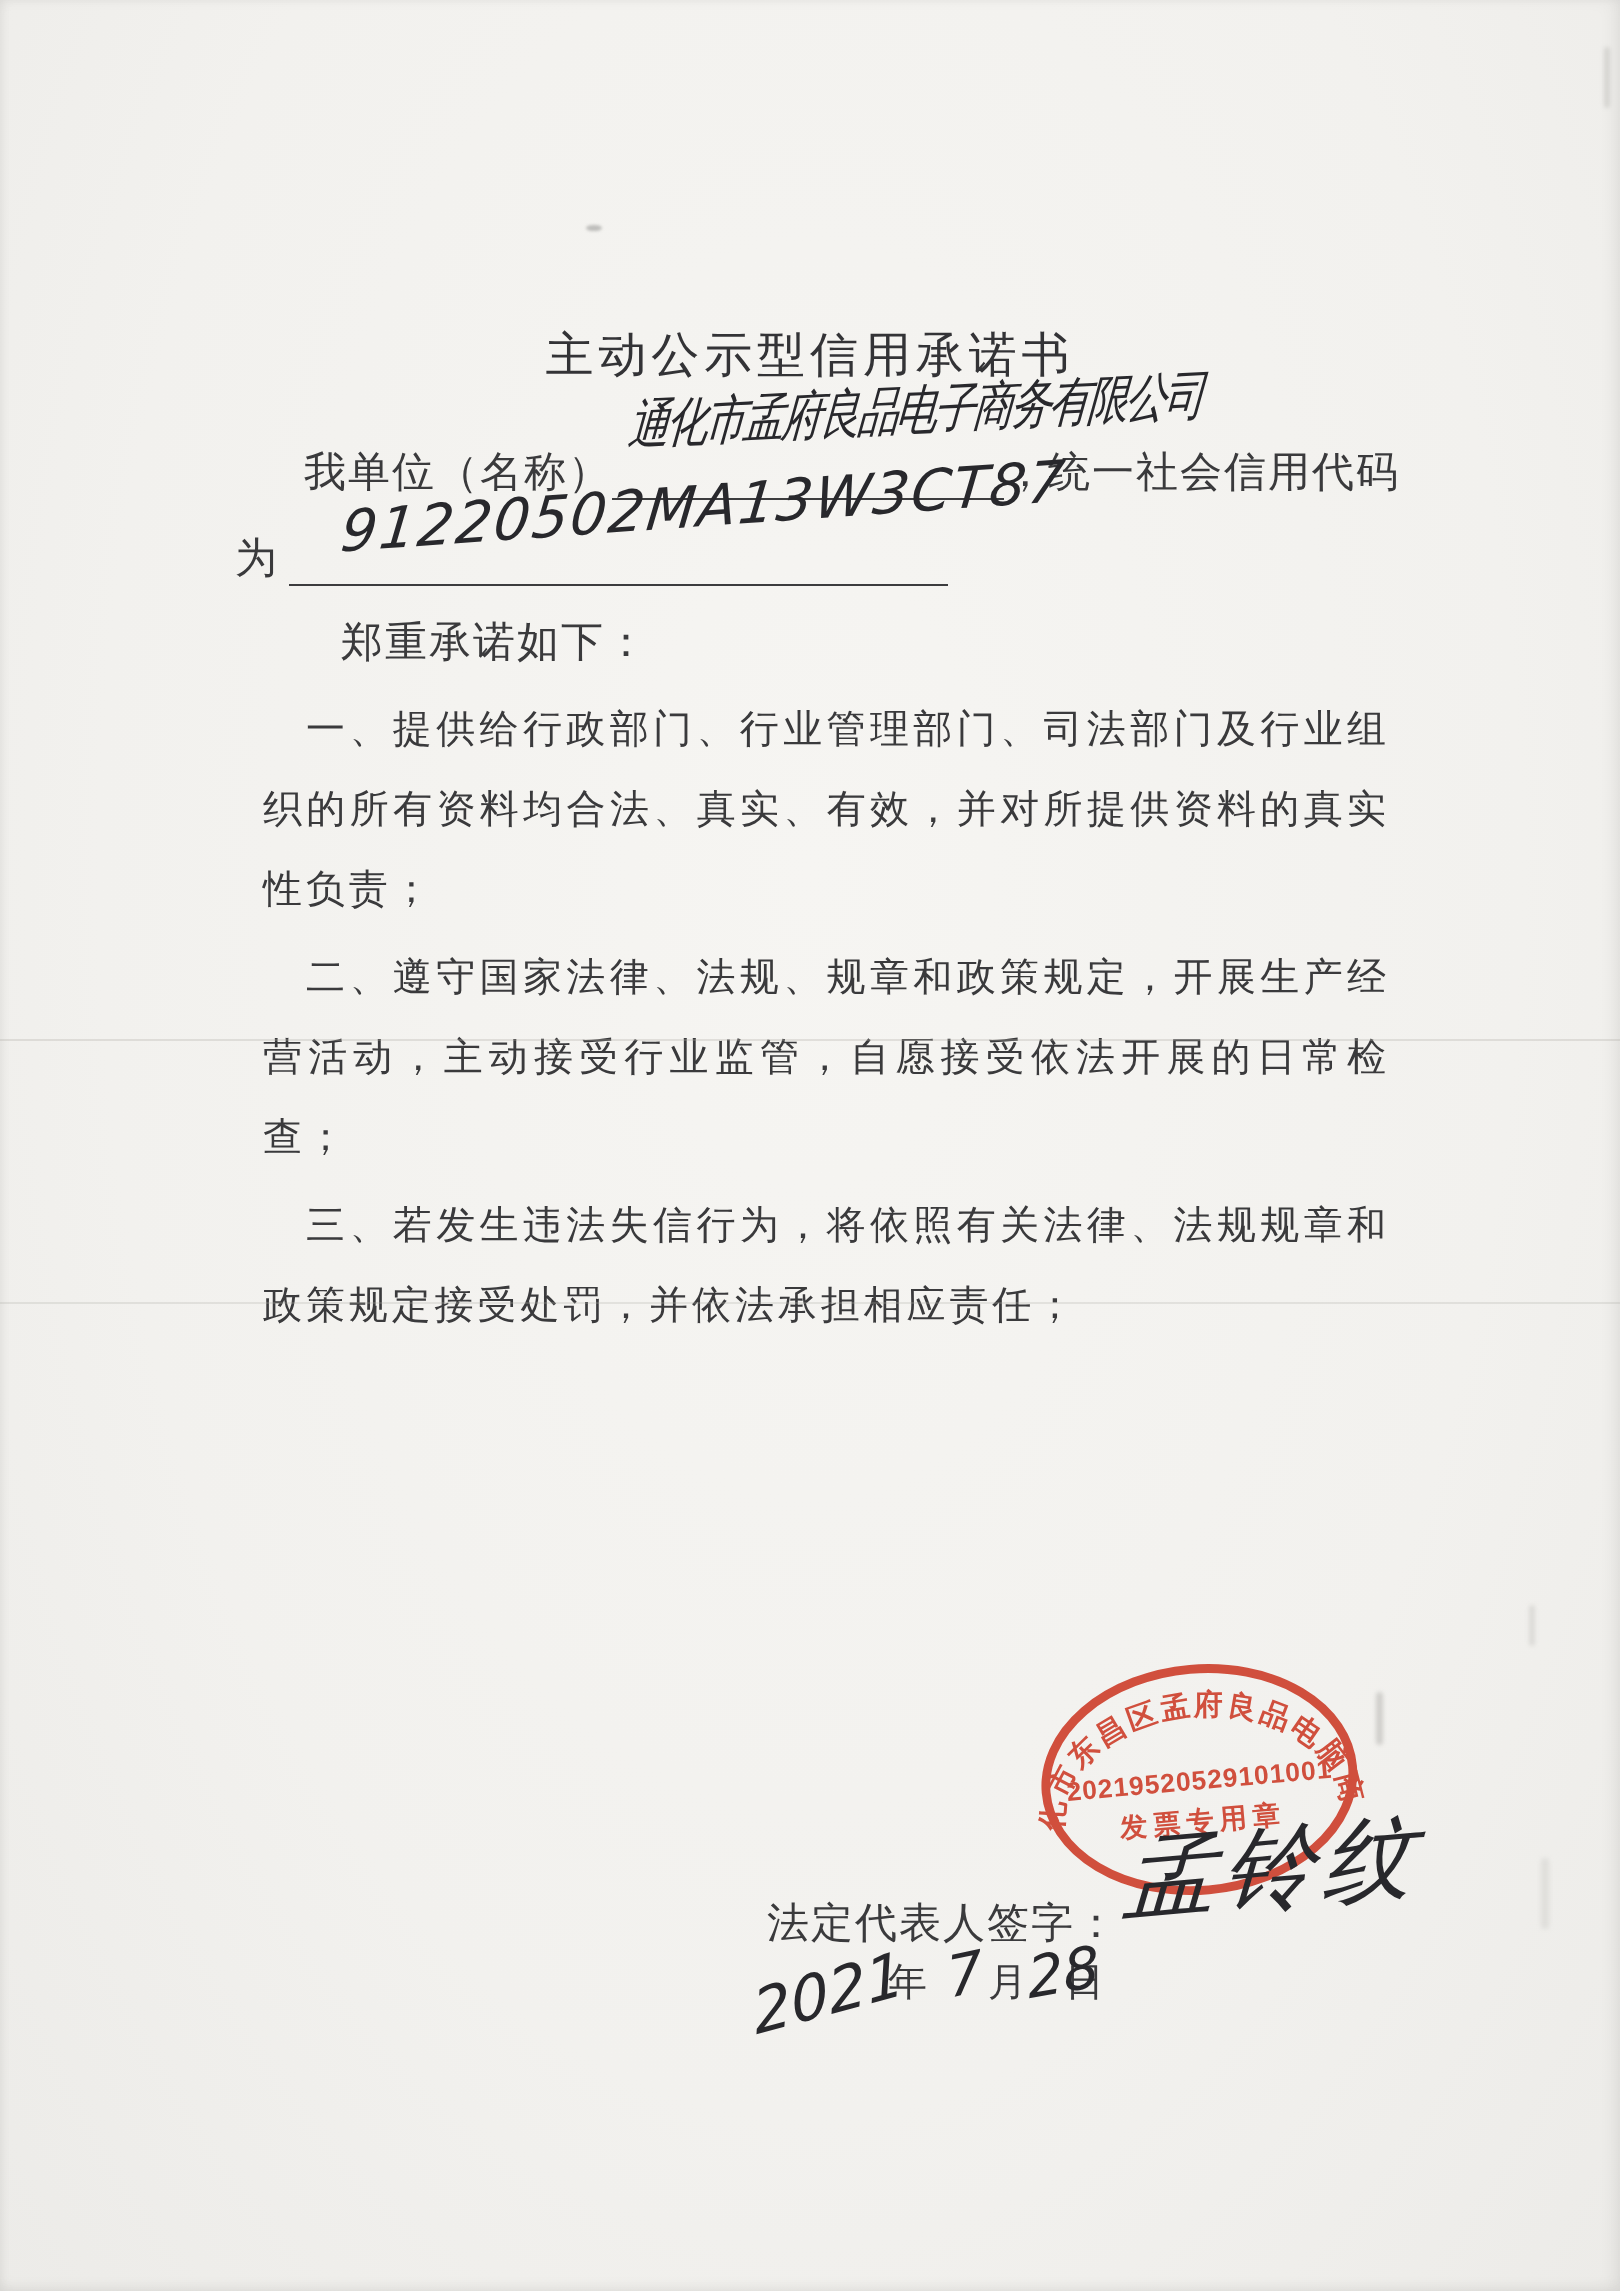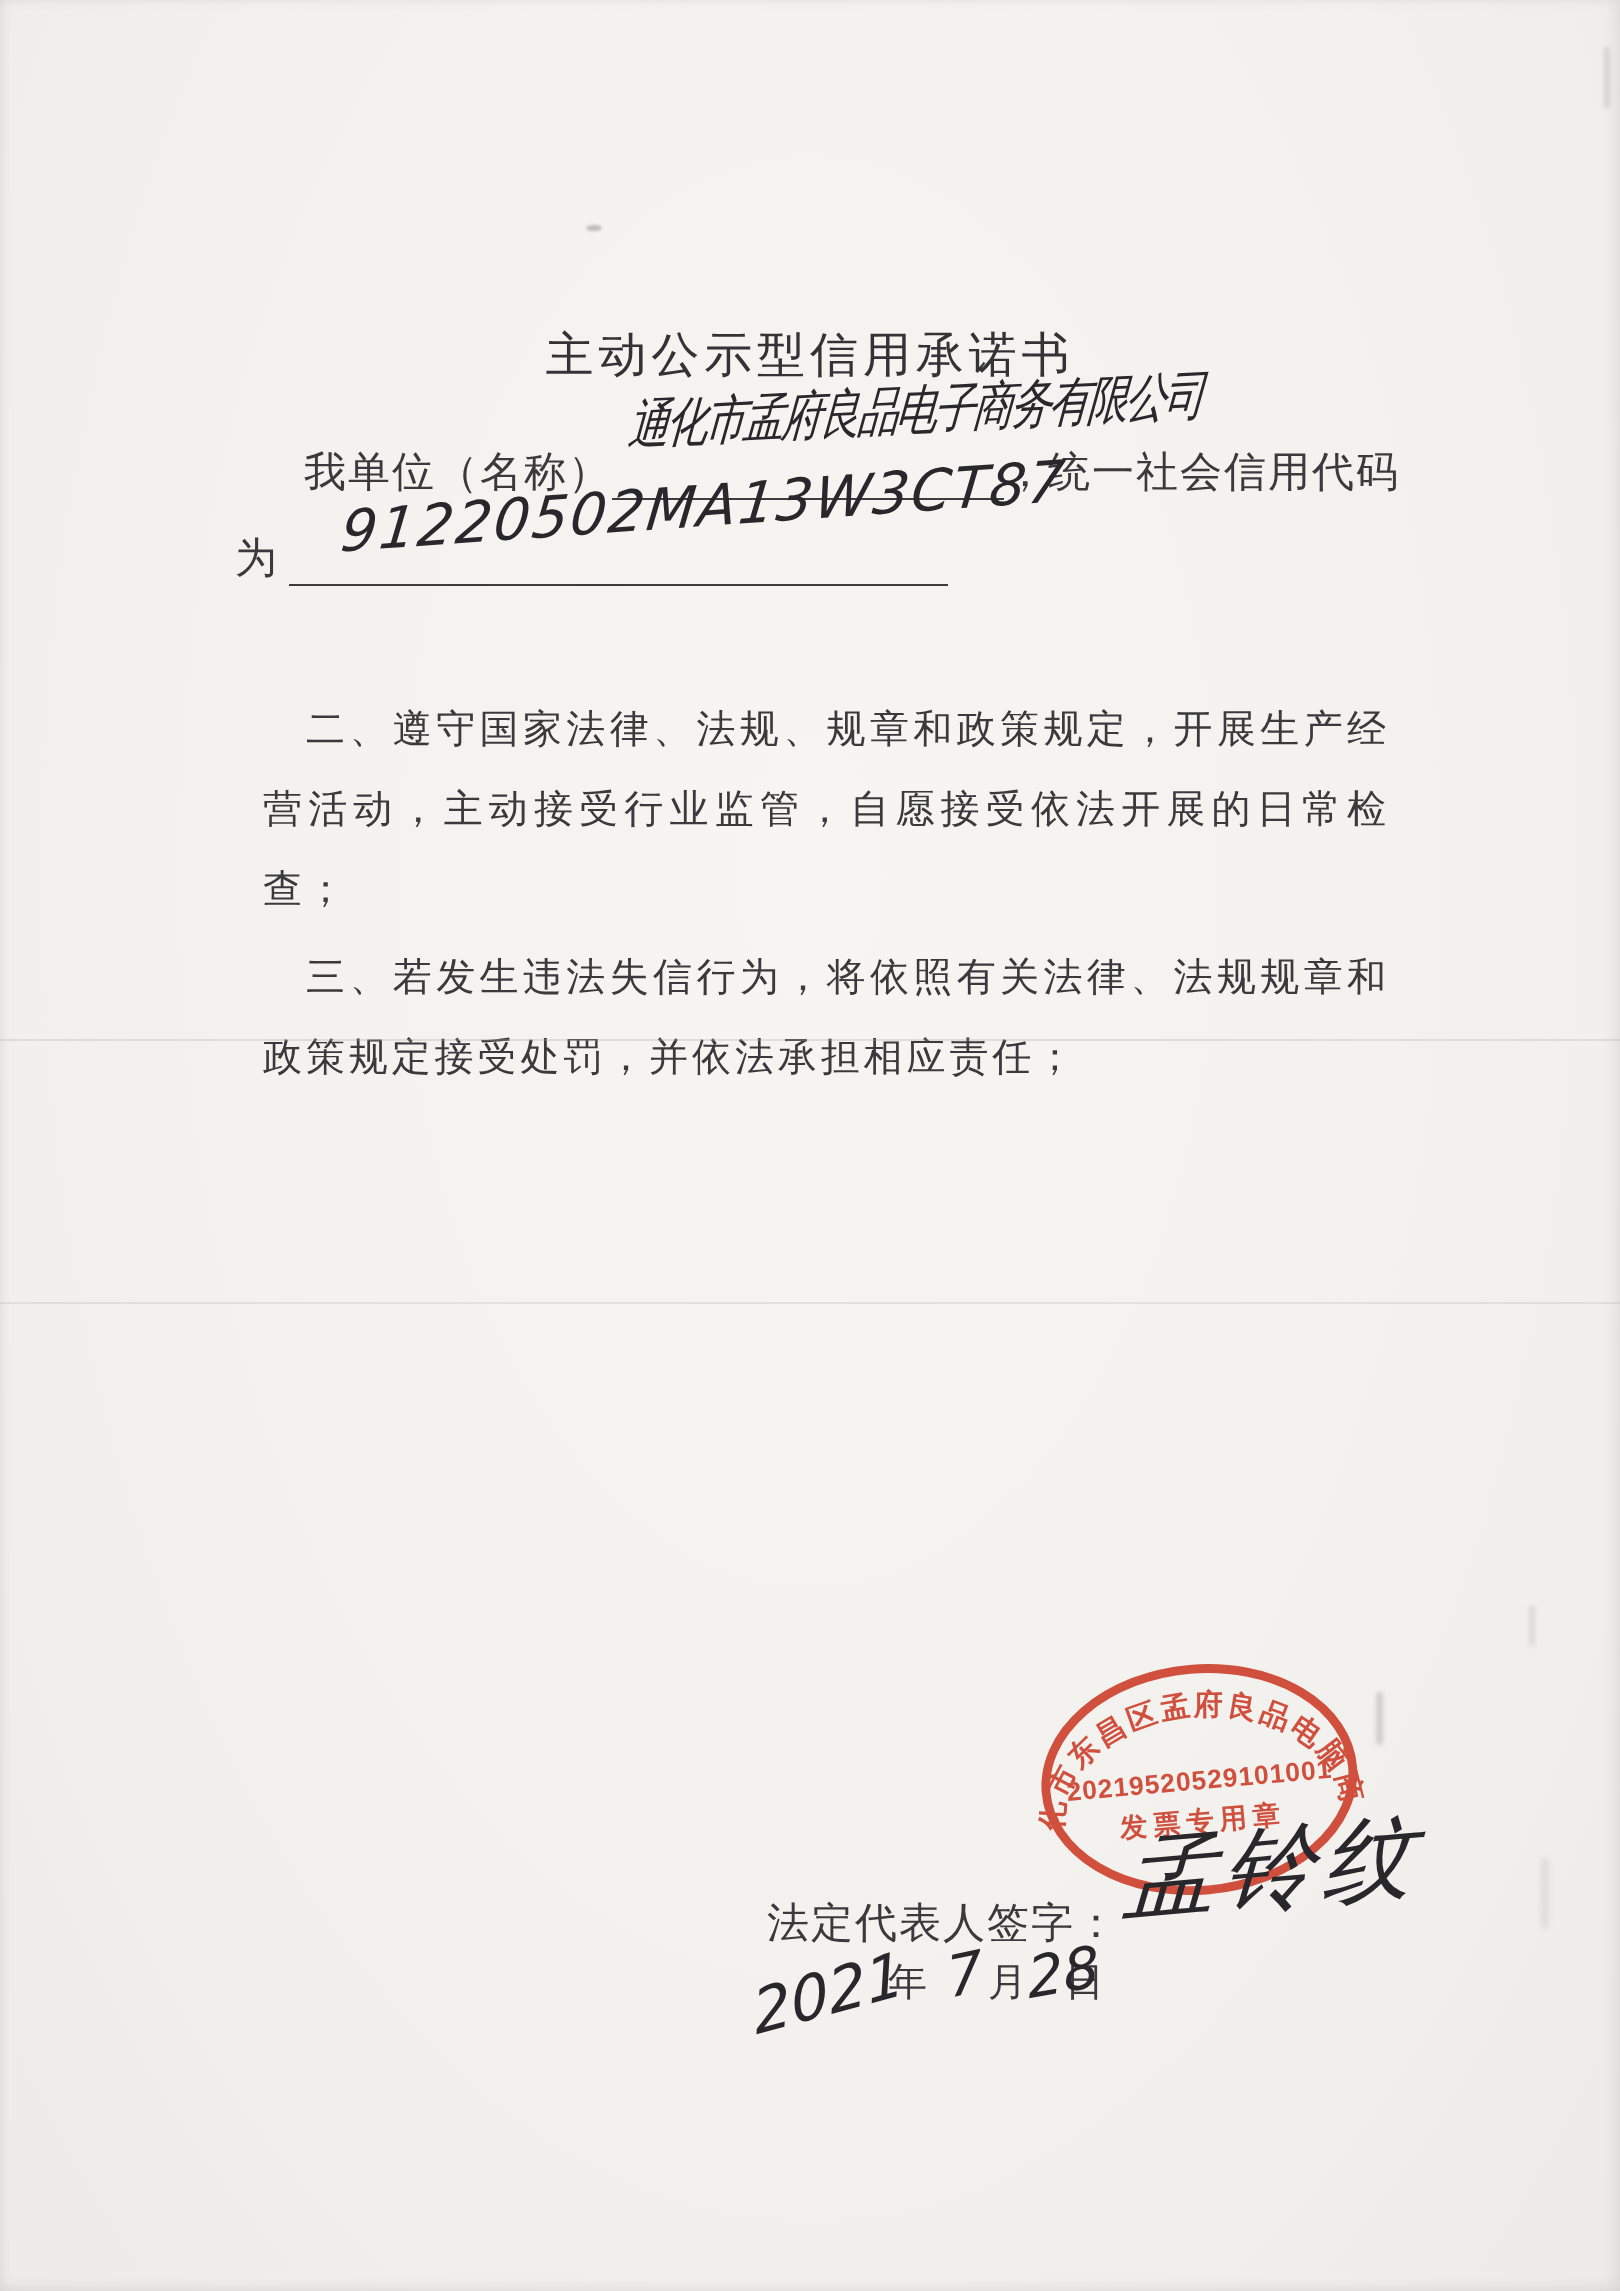--- a/index.html
+++ b/index.html
@@ -94,22 +94,24 @@
   <div class="line intro1">
     <span>我单位（名称）</span><span class="blank blank1"></span><span>，统一社会信用代码</span>
   </div>
   <div class="hand hand-company">通化市孟府良品电子商务有限公司</div>
 
   <div class="line intro2">
     <span>为</span><span class="blank blank2"></span>
   </div>
   <div class="hand hand-code">91220502MA13W3CT87</div>
 
+  <div class="line pledge-heading">郑重承诺如下：</div>
 
   <div class="paras">
+    <p>一、提供给行政部门、行业管理部门、司法部门及行业组织的所有资料均合法、真实、有效，并对所提供资料的真实性负责；</p>
     <p>二、遵守国家法律、法规、规章和政策规定，开展生产经营活动，主动接受行业监管，自愿接受依法开展的日常检查；</p>
     <p>三、若发生违法失信行为，将依照有关法律、法规规章和政策规定接受处罚，并依法承担相应责任；</p>
   </div>
 
   <div class="line rep-line">法定代表人签字：</div>
 
   <div class="hand hand-signature">孟铃纹</div>
 
   <div class="date-row">
     <span class="hand-year">2021</span>

